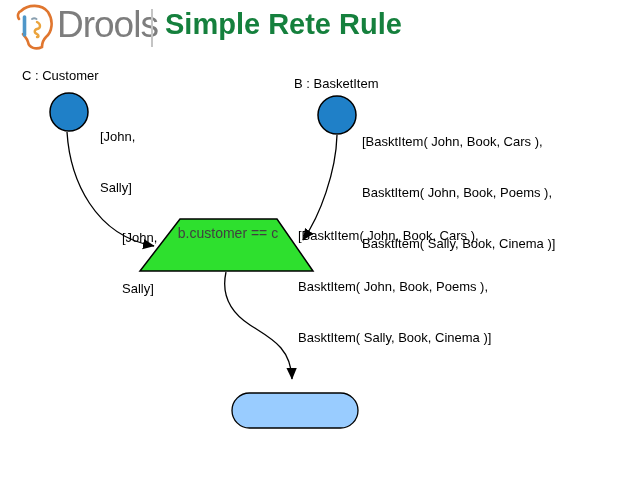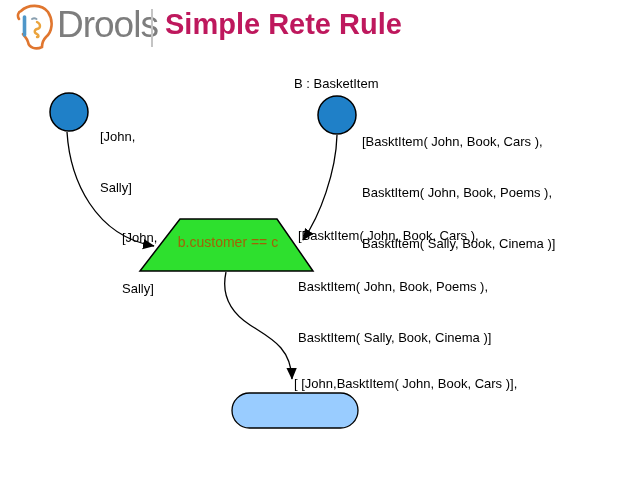--- a/index.html
+++ b/index.html
@@ -9,33 +9,33 @@
   }
   
   .logo-svg{position:absolute;left:8px;top:2px;}
   .wordmark{
     position:absolute;left:57px;top:5px;font-size:37px;font-weight:400;
     color:#7d7d7d;letter-spacing:-1px;line-height:1.1;
   }
   .header-divider{position:absolute;left:151px;top:9px;width:2px;height:38px;background:#c4c4c4;}
   .page-title{
     position:absolute;left:165px;top:8px;margin:0;font-size:29px;font-weight:900;
-    color:#be185d;letter-spacing:0px;line-height:1.15;font-family:"Liberation Sans",sans-serif;
+    color:#15803d;letter-spacing:0px;line-height:1.15;font-family:"Liberation Sans",sans-serif;
   }
   
   .diagram-shapes{position:absolute;left:0;top:0;z-index:1;}
   .lbl{position:absolute;z-index:2;font-size:13px;line-height:17px;white-space:pre;}
   .lbl-c-title   {left:22px; top:67px;}
   .lbl-c-items   {left:100px;top:94px;}
   .lbl-b-title   {left:294px;top:75px;}
   .lbl-b-items   {left:362px;top:99px;}
   .lbl-left-edge {left:122px;top:195px;}
   .lbl-right-edge{left:298px;top:193px;}
   .lbl-join{
-    left:162px;top:233px;width:132px;text-align:center;color:#a16207;
+    left:162px;top:224px;width:132px;text-align:center;color:#404040;
     font-size:14px;line-height:18px;
   }
   .lbl-output    {left:294px;top:339px;line-height:18px;}
   .page-number{position:absolute;left:612px;top:453px;font-size:16px;color:#3a3a3a;z-index:2;}
 </style>
 </head>
 <body>
 
 <div class="page">
 
@@ -59,20 +59,21 @@
     <path d="M 67 132 C 70 180 95 236 154 246" fill="none" stroke="#000" stroke-width="1.3" marker-end="url(#arrow)"></path>
     <path d="M 337 135 C 336 172 320 216 303 240" fill="none" stroke="#000" stroke-width="1.3" marker-end="url(#arrow)"></path>
     <path d="M 226 272 C 221 295 230 312 250 325 C 272 339 291 348 292 379" fill="none" stroke="#000" stroke-width="1.3" marker-end="url(#arrow)"></path>
 
     <circle cx="69" cy="112" r="19" stroke="#000" stroke-width="1.5" fill="#1f80c8"></circle>
     <circle cx="337" cy="115" r="19" stroke="#000" stroke-width="1.5" fill="#1f80c8"></circle>
     <polygon points="180,219 277,219 313,271 140,271" stroke="#000" stroke-width="1.5" fill="#2ee02e"></polygon>
     <rect x="232" y="393" width="126" height="35" rx="17.5" ry="17.5" stroke="#000" stroke-width="1.3" fill="#99ccff"></rect>
   </svg>
 
+  <div class="lbl lbl-c-title">C : Customer</div>
 
   <div class="lbl lbl-c-items">
     <div>[John,</div>
     <div>Sally]</div>
   </div>
 
   <div class="lbl lbl-b-title">B : BasketItem</div>
 
   <div class="lbl lbl-b-items">
     <div>[BasktItem( John, Book, Cars ),</div>
@@ -87,18 +88,17 @@
 
   <div class="lbl lbl-right-edge">
     <div>[BasktItem( John, Book, Cars ),</div>
     <div>BasktItem( John, Book, Poems ),</div>
     <div>BasktItem( Sally, Book, Cinema )]</div>
   </div>
 
   <div class="lbl lbl-join">b.customer == c</div>
 
   <div class="lbl lbl-output">
-    <div>[ [John,BasktItem( John, Book, Cars )],</div>
     
   </div>
 
   <div class="page-number">49</div>
 </div>
 
 </body></html>

